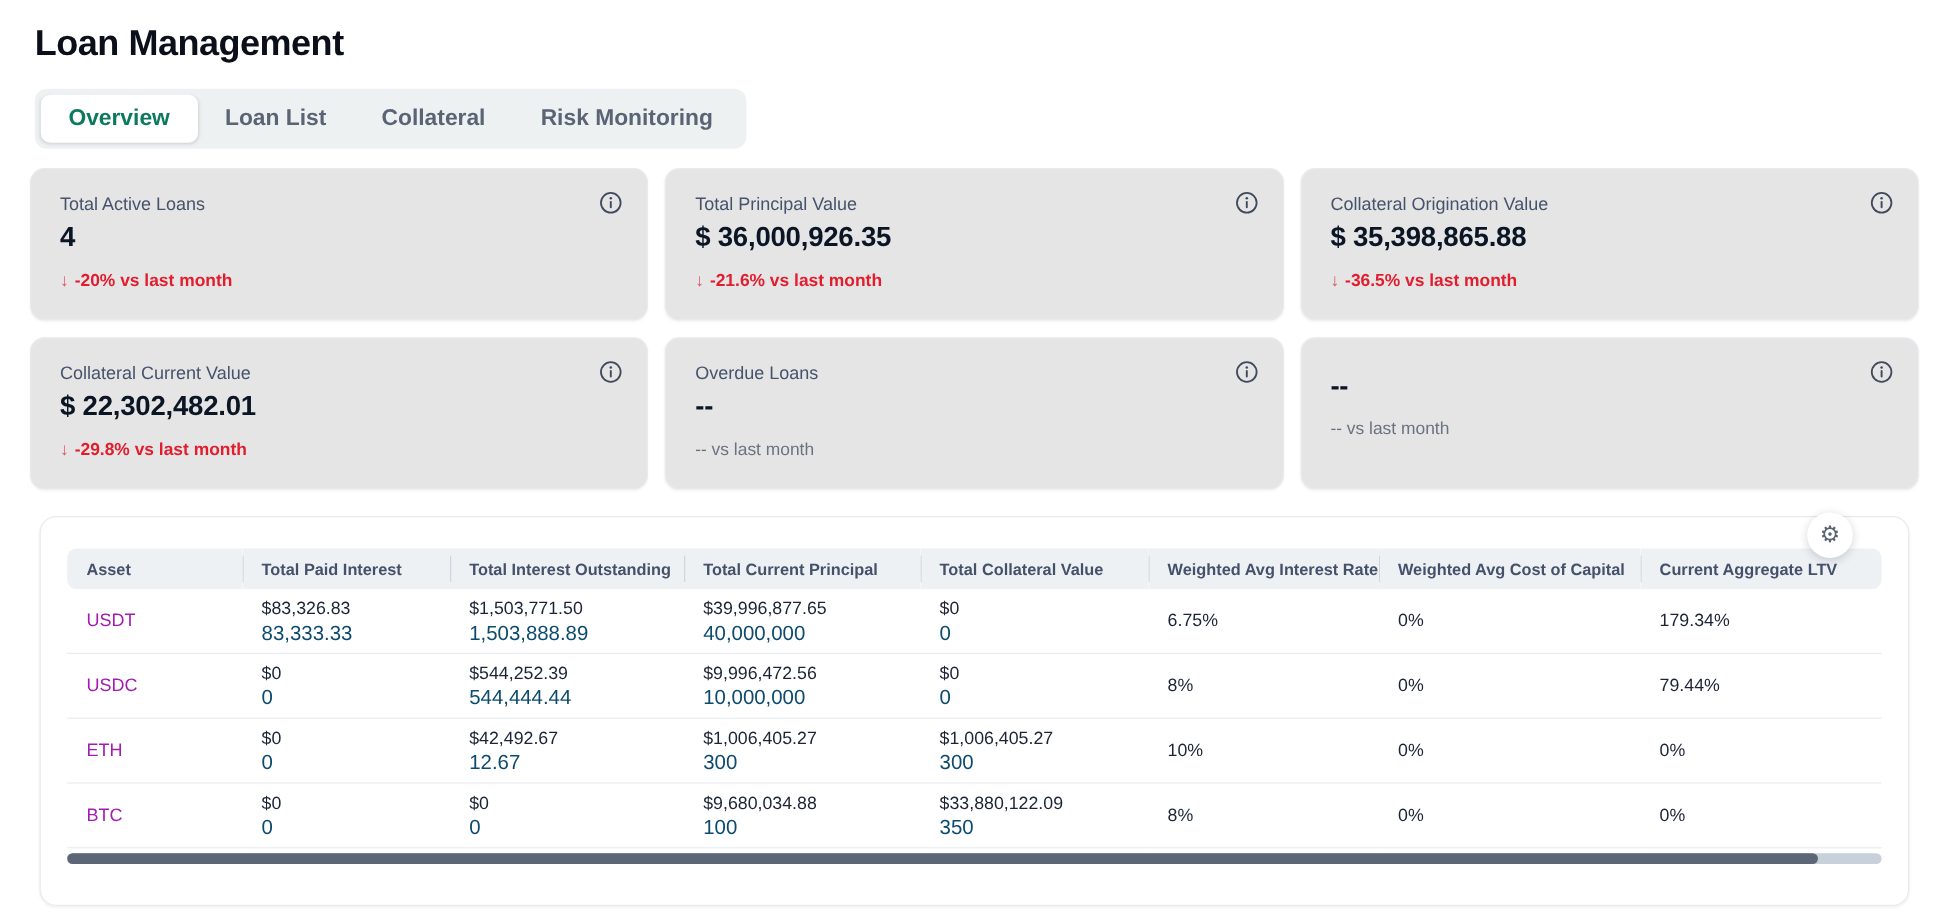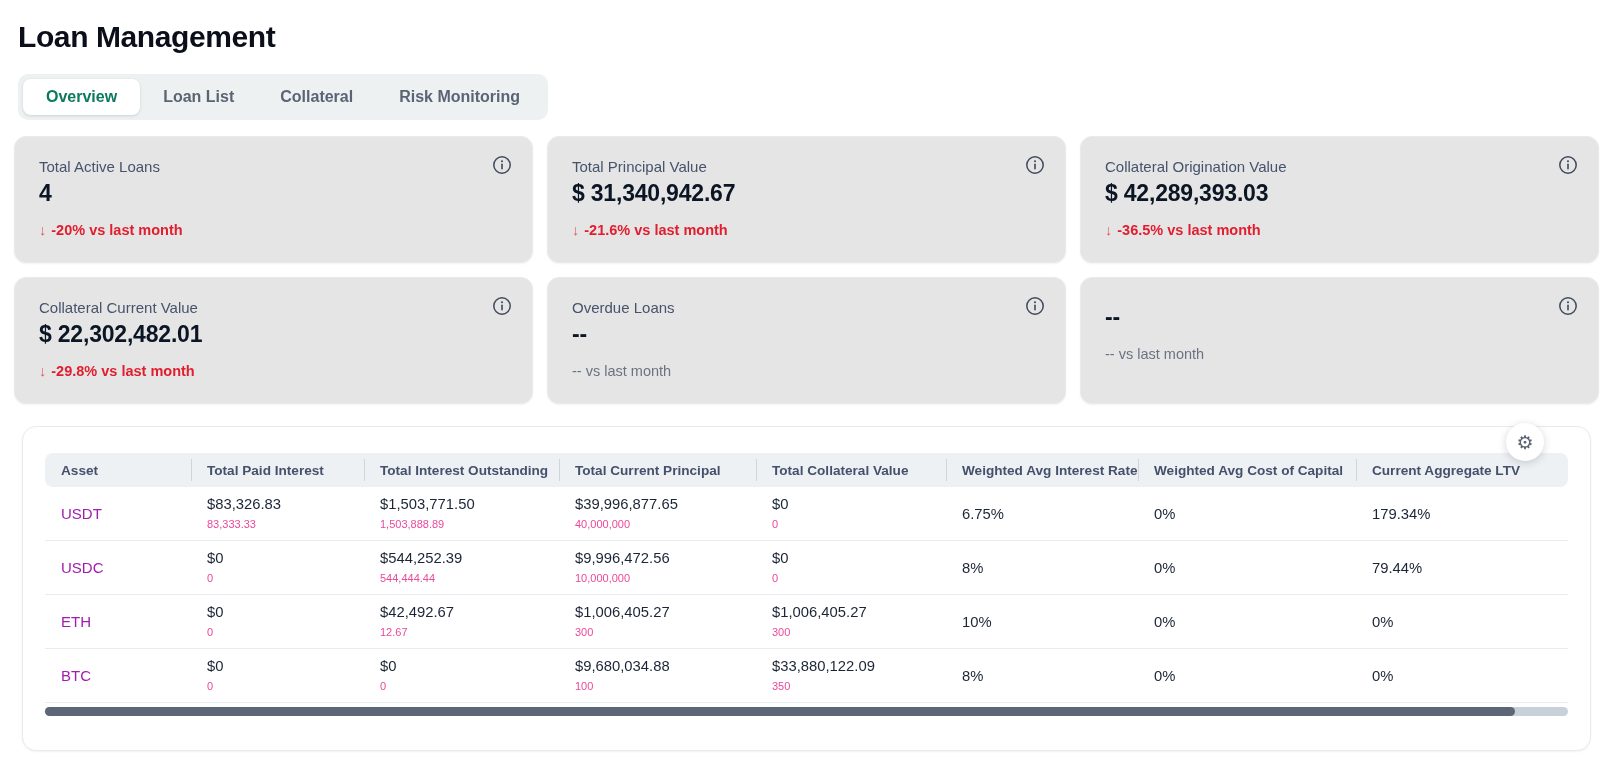--- a/index.html
+++ b/index.html
@@ -2,21 +2,21 @@
 <html><head>
 <meta charset="utf-8">
 <style>
   * { box-sizing: border-box; margin: 0; padding: 0; }
   html, body { width: 1613px; height: 770px; overflow: hidden; }
   body {
     background: #ffffff;
     font-family: "Liberation Sans", "DejaVu Sans", sans-serif;
     color: #0b1524;
   }
-  .container { padding: 16px 14px 0 14px; }
+  .container { padding: 16px 14px 0 25px; }
 
   .page-title {
     font-size: 30px;
     font-weight: 800;
     letter-spacing: -0.4px;
     color: #0a0f1a;
     margin: 4px 0 20px 4px;
   }
 
   
@@ -26,21 +26,21 @@
     background: #eef1f2;
     border-radius: 10px;
     padding: 5px;
     margin-left: 4px;
   }
   .tab {
     border: none;
     background: transparent;
     padding: 9px 23px;
     font-family: inherit;
-    font-size: 16px;
+    font-size: 19px;
     font-weight: 700;
     color: #5a6474;
     border-radius: 8px;
     cursor: pointer;
     white-space: nowrap;
   }
   .tab.active {
     background: #ffffff;
     color: #0b7a5e;
     box-shadow: 0 1px 3px rgba(15,23,42,.14);
@@ -162,21 +162,21 @@
   th:nth-child(6), td:nth-child(6) { width: 192px; }
   th:nth-child(7), td:nth-child(7) { width: 218px; margin-top: 27px; }
 
   tbody td {
     padding: 8px 16px;
     border-bottom: 1px solid #e8ecf1;
     vertical-align: middle;
     height: 52px;
   }
   .cell-main { font-size: 14.8px; color: #1c2536; line-height: 18px; }
-  .cell-sub  { font-size: 11px; color: #ec4899; line-height: 16px; margin-top: 3px; }
+  .cell-sub  { font-size: 17px; color: #0c4a6e; line-height: 16px; margin-top: 3px; }
   .asset-name { font-size: 15px; color: #a21caf; }
 
   
   .hscroll {
     margin-top: 4px;
     height: 9px;
     background: #c8d1da;
     border-radius: 6px;
     position: relative;
     cursor: pointer;
@@ -225,37 +225,37 @@
 
     <div class="card neg">
       <div class="card-title">Total Principal Value</div>
       <button class="info-btn">
         <svg width="20" height="20" viewBox="0 0 20 20" fill="none">
             <circle cx="10" cy="10" r="8.2" stroke="#3f4a5c" stroke-width="1.5"></circle>
             <line x1="10" y1="9.2" x2="10" y2="13.8" stroke="#3f4a5c" stroke-width="1.6" stroke-linecap="round"></line>
             <circle cx="10" cy="6.3" r="1.05" fill="#3f4a5c"></circle>
           </svg>
       </button>
-      <div class="card-value">$ 31,340,942.67</div>
+      <div class="card-value">$ 36,000,926.35</div>
       <div class="card-change">
         <span class="arrow">↓</span>
         <span>-21.6% vs last month</span>
       </div>
     </div>
 
     <div class="card neg">
       <div class="card-title">Collateral Origination Value</div>
       <button class="info-btn">
         <svg width="20" height="20" viewBox="0 0 20 20" fill="none">
             <circle cx="10" cy="10" r="8.2" stroke="#3f4a5c" stroke-width="1.5"></circle>
             <line x1="10" y1="9.2" x2="10" y2="13.8" stroke="#3f4a5c" stroke-width="1.6" stroke-linecap="round"></line>
             <circle cx="10" cy="6.3" r="1.05" fill="#3f4a5c"></circle>
           </svg>
       </button>
-      <div class="card-value">$ 42,289,393.03</div>
+      <div class="card-value">$ 35,398,865.88</div>
       <div class="card-change">
         <span class="arrow">↓</span>
         <span>-36.5% vs last month</span>
       </div>
     </div>
 
     <div class="card neg">
       <div class="card-title">Collateral Current Value</div>
       <button class="info-btn">
         <svg width="20" height="20" viewBox="0 0 20 20" fill="none">

